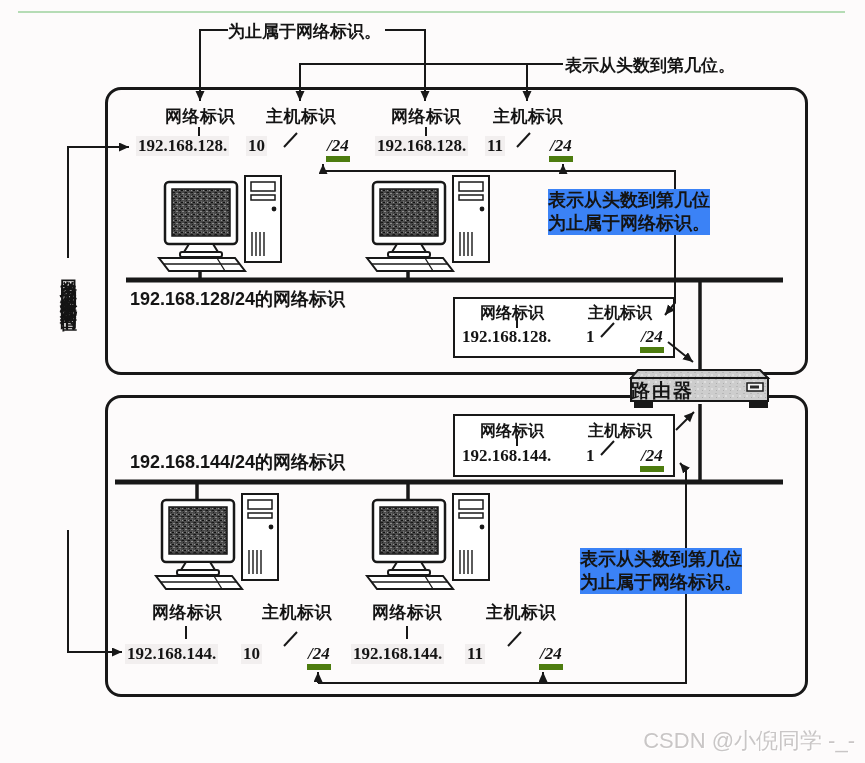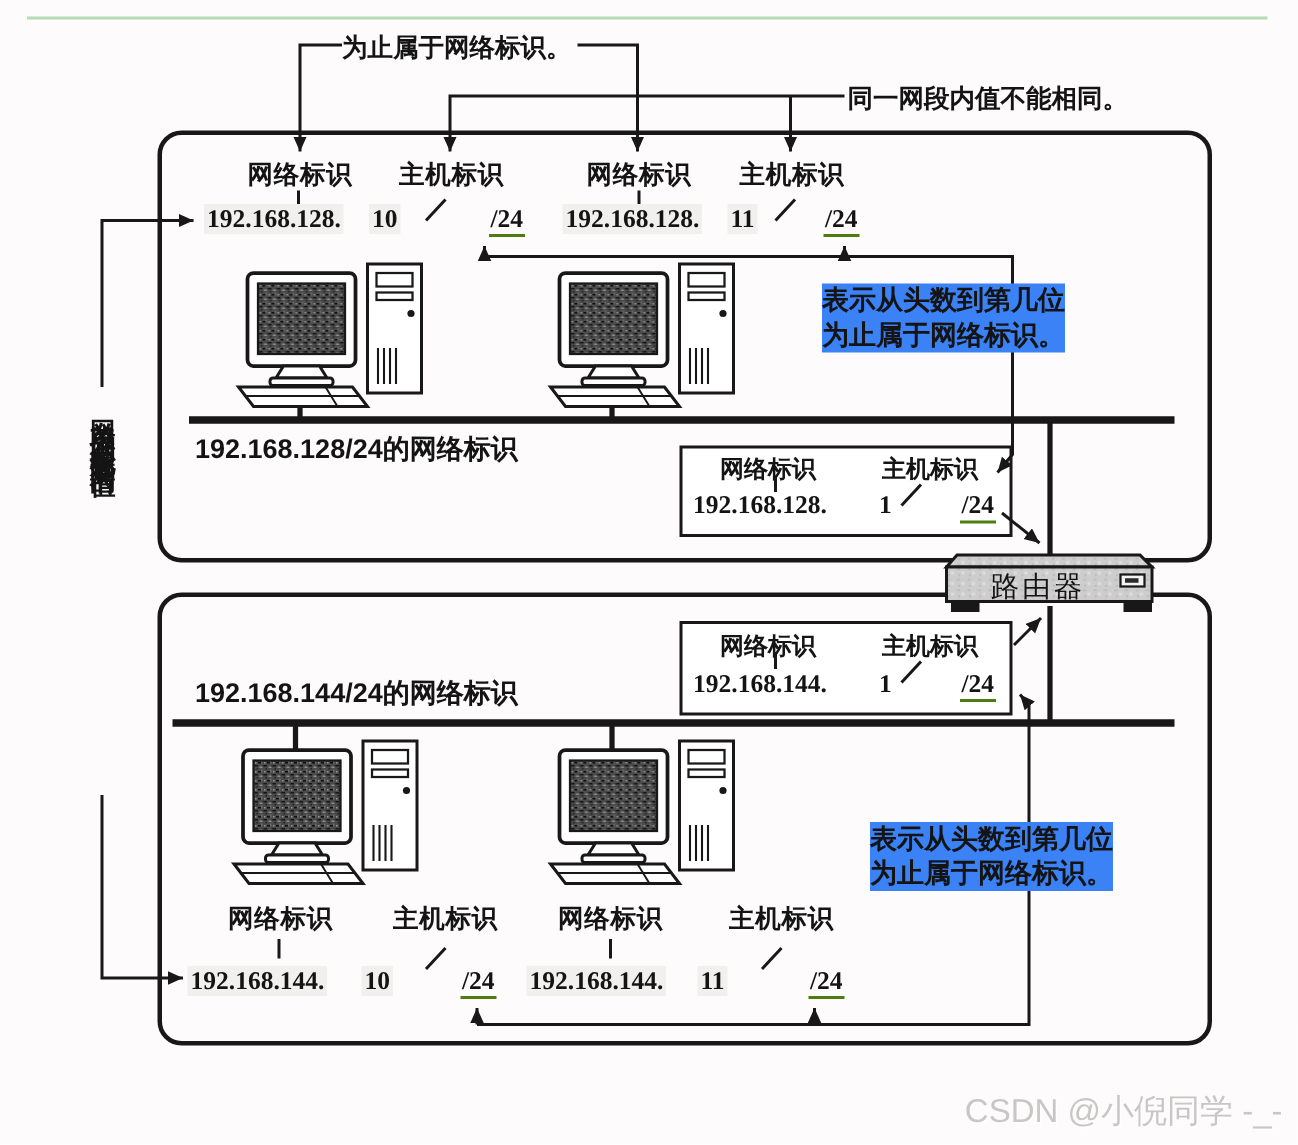--- a/index.html
+++ b/index.html
@@ -5,28 +5,28 @@
   html,body{margin:0;padding:0;background:#fff;}
   .stage{position:relative;width:865px;height:763px;background:#fdfbfb;overflow:hidden;
          font-family:"Liberation Sans",sans-serif;color:#141414;}
   .segbox{position:absolute;border:3px solid #181818;border-radius:16px;box-sizing:border-box;background:transparent;}
   .infobox{position:absolute;border:2.5px solid #181818;background:#fff;box-sizing:border-box;}
   .lbl{position:absolute;font-weight:bold;font-size:17px;white-space:nowrap;letter-spacing:.5px;}
   .lbl-s{position:absolute;font-weight:bold;font-size:16px;white-space:nowrap;}
   .num{position:absolute;font-family:"Liberation Serif",serif;font-weight:bold;font-size:17px;
        white-space:nowrap;background:#f2efef;padding:0 2px;}
   .num.nobg{background:transparent;}
-  .num.u{background:transparent;border-bottom:2px solid #4d7c0f;padding:0 1px;}
+  .num.u{background:transparent;border-bottom:6px solid #4d7c0f;padding:0 1px;font-style:italic;}
   .title{position:absolute;font-weight:bold;font-size:18px;white-space:nowrap;}
   .ann{position:absolute;font-weight:bold;font-size:18px;line-height:1.28;white-space:pre-line;
        background:#3b82f6;}
   .topnote{position:absolute;font-weight:bold;font-size:17px;white-space:nowrap;background:#fdfbfb;}
   .vtext{position:absolute;writing-mode:vertical-rl;text-orientation:upright;font-weight:bold;
          font-size:17px;letter-spacing:3px;white-space:nowrap;}
-  .router-label{position:absolute;font-weight:normal;font-size:19px;letter-spacing:2px;text-align:center;}
+  .router-label{position:absolute;font-weight:bold;font-size:19px;letter-spacing:2px;}
   .watermark{position:absolute;font-size:22px;color:#c9c6c6;text-shadow:1px 1px 0 #ffffff;text-align:right;}
   .greenrule{position:absolute;background:#b5dcb5;}
   svg.overlay{position:absolute;left:0;top:0;}
 </style>
 </head>
 <body>
 
 <div class="stage">
 
   <div class="greenrule" style="left:18px;top:11px;width:827px;height:2px;"></div>
@@ -145,21 +145,21 @@
       <rect x="634" y="400" width="19" height="8" fill="#181818"></rect>
       <rect x="749" y="400" width="19" height="8" fill="#181818"></rect>
       <polygon points="638,370 760,370 768,378 631,378" fill="url(#speckle)" stroke="#181818" stroke-width="2"></polygon>
       <rect x="631" y="378" width="137" height="23" fill="url(#speckle)" stroke="#181818" stroke-width="2"></rect>
       <rect x="747" y="383" width="16" height="8" fill="#f3f3f3" stroke="#181818" stroke-width="1.5"></rect>
       <rect x="750" y="385.5" width="9" height="3" fill="#2a2a2a"></rect>
     </g>
   </svg>
 
   <div class="topnote" style="left:228px;top:20px;">为止属于网络标识。</div>
-  <div class="topnote" style="left:565px;top:54px;">同一网段内值不能相同。</div>
+  <div class="topnote" style="left:565px;top:54px;">表示从头数到第几位。</div>
 
   <div class="vtext" style="left:57px;top:266px;">网段不同则必须配置不同的值</div>
 
   <div class="ann" style="left:548px;top:189px;">表示从头数到第几位
 为止属于网络标识。</div>
   <div class="ann" style="left:580px;top:548px;">表示从头数到第几位
 为止属于网络标识。</div>
 
   <div class="lbl" style="left:165px;top:105px;">网络标识</div>
   <div class="lbl" style="left:266px;top:105px;">主机标识</div>

